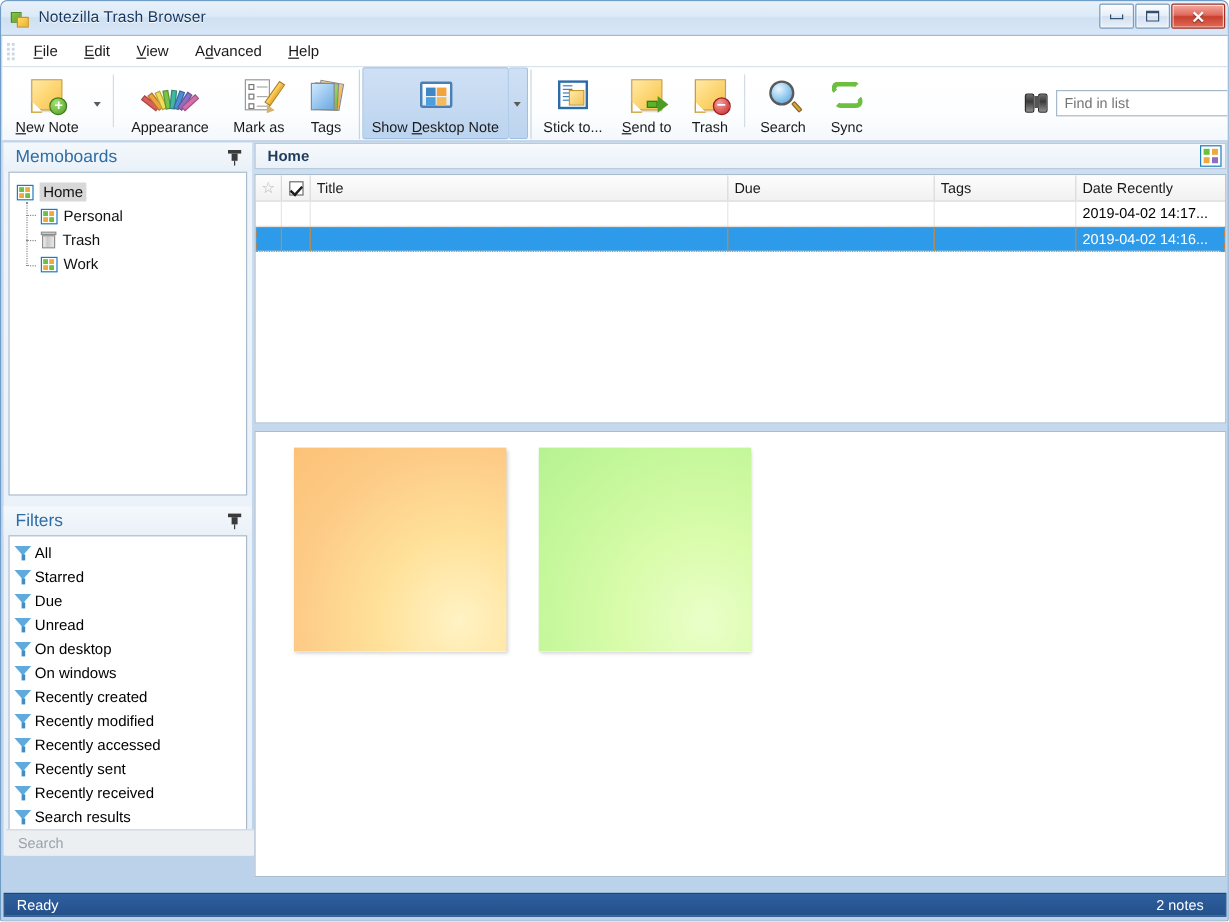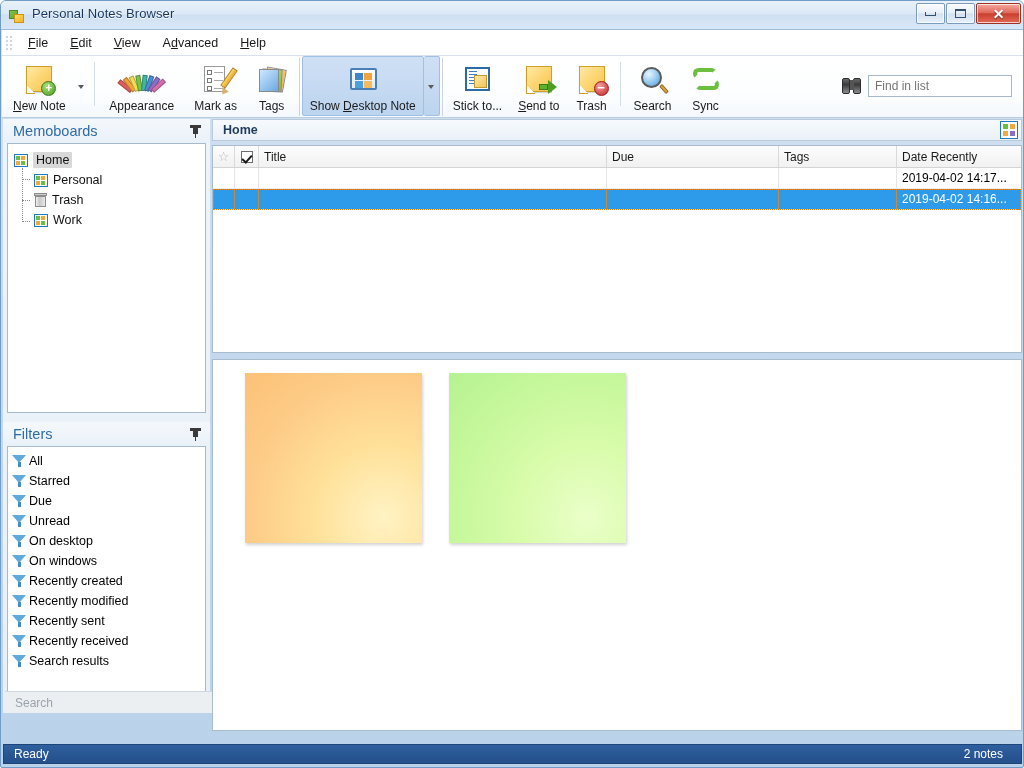--- a/index.html
+++ b/index.html
@@ -447,21 +447,21 @@
 </head>
 <body>
 
 <div id="app">
 
   <div class="titlebar">
     <div class="title-icon">
       <div class="sq1"></div>
         <div class="sq2"></div>
     </div>
-    <div class="title-text">Personal Notes Browser</div>
+    <div class="title-text">Notezilla Trash Browser</div>
     <div class="winbtns">
       <div class="wbtn">
           <div class="glyph-min"></div>
         </div>
       <div class="wbtn">
           <div class="glyph-max"></div>
         </div>
       <div class="wbtn close">
           <div class="glyph-x">✕</div>
         </div>
@@ -625,21 +625,21 @@
             <div class="c" style="left:0; top:0; border-bottom-color:transparent; border-right-color:transparent;"></div>
             <div class="c" style="left:2px; top:11px; border-top-color:transparent; border-left-color:transparent;"></div>
           </div>
         </div>
       </div>
       <div class="tlabel">Sync</div>
     </div>
 
     <div style="flex:1"></div>
 
-    <div style="display:flex;align-items:center;height:60px;padding-right:12px;">
+    <div style="display:flex;align-items:center;height:60px;">
       <div class="binoc">
         <span style="left:0"></span>
           <span style="left:11px"></span>
         <i style="position:absolute;left:8px;top:2px;width:4px;height:10px;background:#555;"></i>
       </div>
       <input class="findbox" type="text" placeholder="Find in list" style="">
     </div>
   </div>
 
   <div class="leftpane">
@@ -756,20 +756,27 @@
             <span class="stem"></span>
           </span>
           <span>Recently created</span>
         </div>
         <div class="filter-row">
           <span class="funnel">
             <span class="top"></span>
             <span class="stem"></span>
           </span>
           <span>Recently modified</span>
+        </div>
+        <div class="filter-row">
+          <span class="funnel">
+            <span class="top"></span>
+            <span class="stem"></span>
+          </span>
+          <span>Recently accessed</span>
         </div>
         <div class="filter-row">
           <span class="funnel">
             <span class="top"></span>
             <span class="stem"></span>
           </span>
           <span>Recently sent</span>
         </div>
         <div class="filter-row">
           <span class="funnel">

